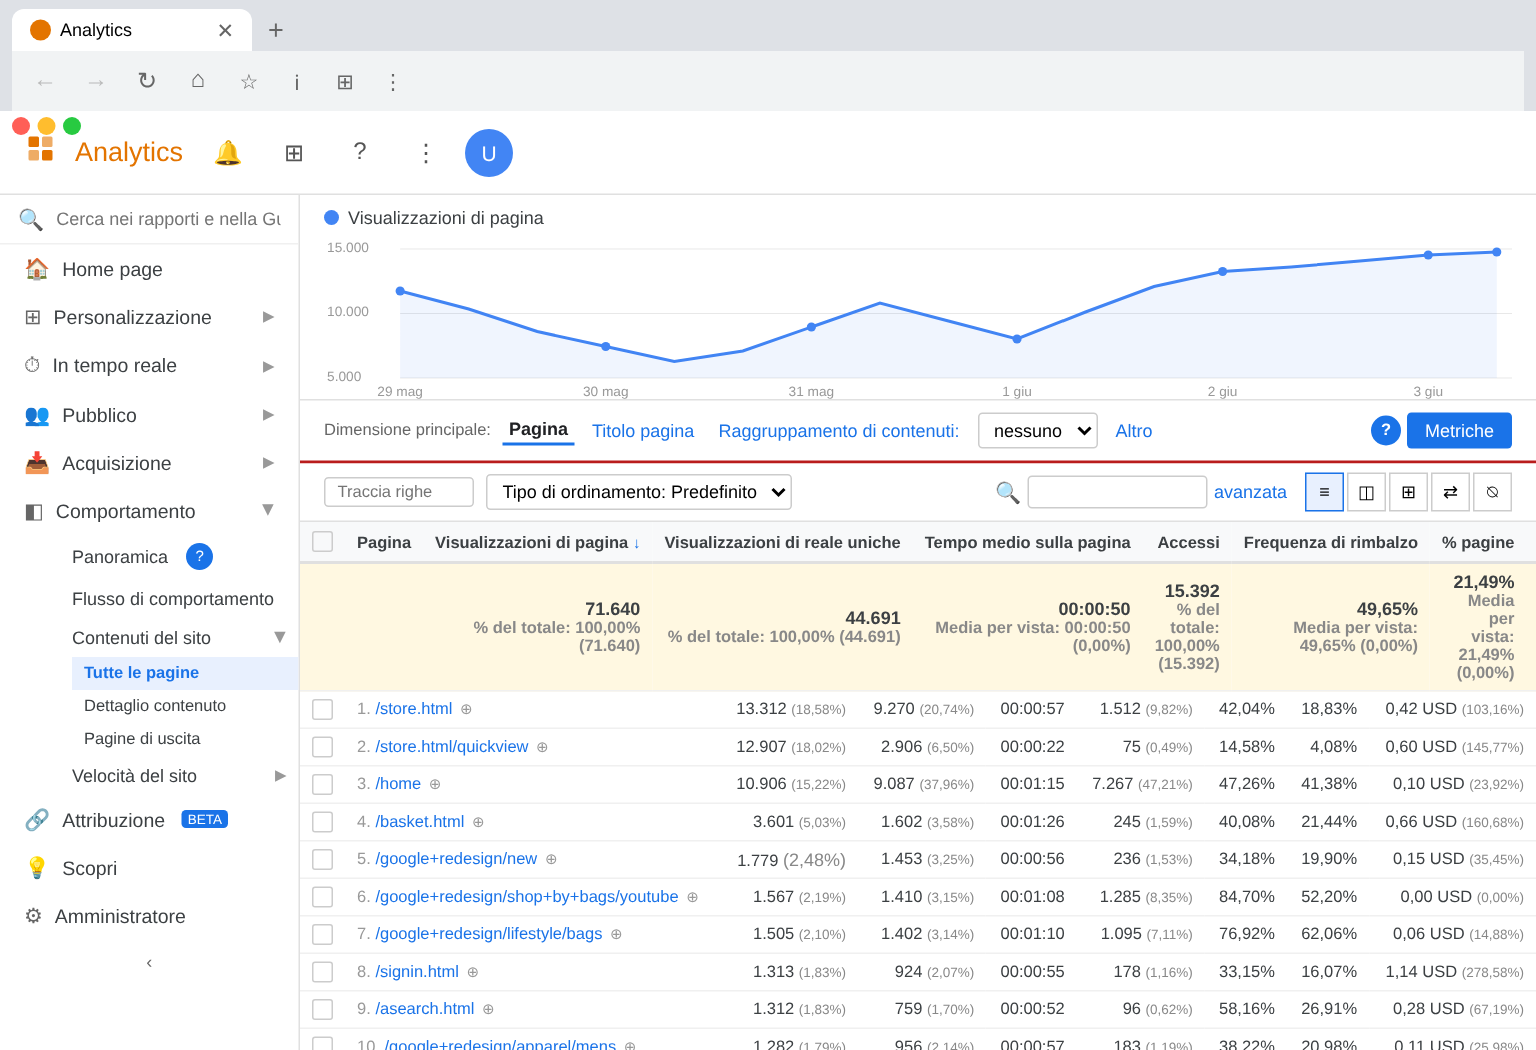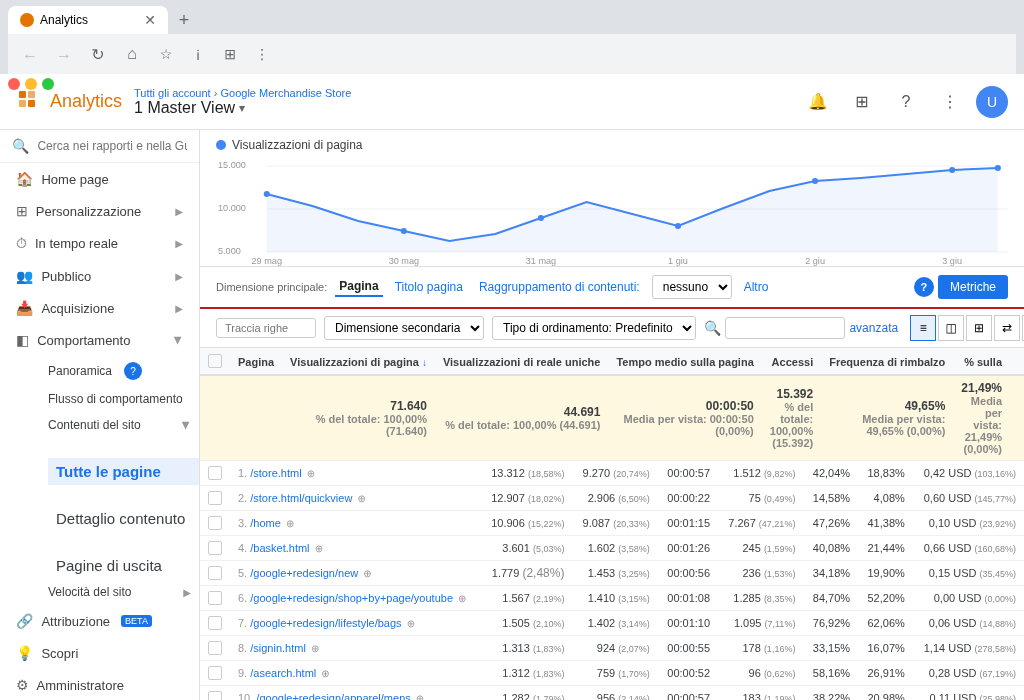--- a/index.html
+++ b/index.html
@@ -45,21 +45,21 @@
     .sidebar-item { display: flex; align-items: center; gap: 8px; padding: 8px 16px; cursor: pointer; color: #3c4043; font-size: 13px; }
     .sidebar-item .item-icon { font-size: 14px; color: #666; }
     .sidebar-item.active { color: #1a73e8; background: #e8f0fe; }
     .sidebar-section-label { font-size: 10px; font-weight: 700; color: #999; padding: 8px 16px 4px; letter-spacing: 0.8px; text-transform: uppercase; }
     .sidebar-item.expanded .arrow { transform: rotate(90deg); }
     .sidebar-item .arrow { font-size: 10px; color: #999; margin-left: auto; transition: transform 0.2s; }
     .sidebar-sub { padding-left: 32px; }
     .sidebar-sub .sidebar-item { font-size: 12px; padding: 6px 8px 6px 16px; }
     .sidebar-sub .sidebar-item.active { background: #e8f0fe; color: #1a73e8; font-weight: 600; }
     .sidebar-sub-sub { padding-left: 16px; }
-    .sidebar-sub-sub .sidebar-item { font-size: 15px; padding: 5px 8px; margin-top: 20px; }
+    .sidebar-sub-sub .sidebar-item { font-size: 11px; padding: 5px 8px; }
     .dimensioni-badge { background: #1a73e8; color: #fff; border-radius: 50%; width: 18px; height: 18px; display: flex; align-items: center; justify-content: center; font-size: 10px; margin-left: 4px; }
 
     
     .main { flex: 1; overflow-y: auto; background: #fff; }
     .chart-area { padding: 8px 16px 0; border-bottom: 1px solid #e0e0e0; }
     .chart-legend { display: flex; align-items: center; gap: 6px; font-size: 12px; color: #3c4043; margin-bottom: 4px; }
     .chart-dot { width: 10px; height: 10px; border-radius: 50%; background: #4285f4; }
     .chart-svg-wrap { width: 100%; height: 110px; }
 
     
@@ -141,31 +141,20 @@
     </div>
     <div class="app-logo">
       <svg width="22" height="22" viewBox="0 0 22 22">
           <rect x="3" y="3" width="7" height="7" fill="#e37400" rx="1"></rect>
           <rect x="12" y="3" width="7" height="7" fill="#e37400" rx="1" opacity="0.6"></rect>
           <rect x="3" y="12" width="7" height="7" fill="#e37400" rx="1" opacity="0.6"></rect>
           <rect x="12" y="12" width="7" height="7" fill="#e37400" rx="1"></rect>
         </svg>
     </div>
     <span class="app-brand">Analytics</span>
-    <div class="header-context">
-      <div class="header-breadcrumb">
-        <a>Tutti gli account</a>
-        <span> › </span>
-        <a>Google Merchandise Store</a>
-      </div>
-      <div class="header-view">
-        <span>1 Master View</span>
-        <span class="arrow">▾</span>
-      </div>
-    </div>
     <div class="header-actions">
       <button class="header-action-btn">🔔</button>
       <button class="header-action-btn">⊞</button>
       <button class="header-action-btn">?</button>
       <button class="header-action-btn">⋮</button>
       <div class="avatar">U</div>
     </div>
   </div>
 
   <div class="content">
@@ -305,23 +294,20 @@
         <a class="dim-link">Altro</a>
         <div class="search-box-wrap">
           <div class="help-bubble">?</div>
           <button class="metriche-btn">Metriche</button>
         </div>
       </div>
 
       <div class="second-row-controls">
         <input class="cerca-righe" type="text" placeholder="Traccia righe" style="">
         <select class="select-dropdown">
-          <option>Dimensione secondaria</option>
-        </select>
-        <select class="select-dropdown">
           <option>Tipo di ordinamento: Predefinito</option>
         </select>
         <div class="search-box-wrap">
           <span style="font-size:14px;color:#999;">🔍</span>
           <input class="table-search" type="text" style="">
           <a class="adv-link">avanzata</a>
         </div>
         <div class="view-icons">
           <div class="view-icon active">≡</div>
           <div class="view-icon">◫</div>
@@ -350,21 +336,21 @@
             <th class="num">
               <span>Tempo medio sulla pagina</span>
             </th>
             <th class="num">
               <span>Accessi</span>
             </th>
             <th class="num">
               <span>Frequenza di rimbalzo</span>
             </th>
             <th class="num">
-              <span>% sulla</span>
+              <span>% pagine</span>
             </th>
             <th class="num">
               
             </th>
           </tr>
         </thead>
         <tbody>
 
           <tr class="total-row">
             <td class="checkbox-cell"></td>
@@ -441,21 +427,21 @@
               <tr>
       <td class="checkbox-cell">
                   <div class="cb"></div>
                 </td>
       <td>
         <span class="row-num">3.</span>
         <a class="page-link"> /home</a>
         <span class="ext-icon">⊕</span>
       </td>
       <td class="num">10.906 <span style="color:#888;font-size:9px">(15,22%)</span></td>
-      <td class="num">9.087 <span style="color:#888;font-size:9px">(20,33%)</span></td>
+      <td class="num">9.087 <span style="color:#888;font-size:9px">(37,96%)</span></td>
       <td class="num">00:01:15</td>
       <td class="num">7.267 <span style="color:#888;font-size:9px">(47,21%)</span></td>
       <td class="num">47,26%</td>
       <td class="num">41,38%</td>
       <td class="num">0,10 USD <span style="color:#888;font-size:9px">(23,92%)</span></td>
     </tr>
               <tr>
       <td class="checkbox-cell">
                   <div class="cb"></div>
                 </td>
@@ -488,21 +474,21 @@
       <td class="num">34,18%</td>
       <td class="num">19,90%</td>
       <td class="num">0,15 USD <span style="color:#888;font-size:9px">(35,45%)</span></td>
     </tr>
               <tr>
       <td class="checkbox-cell">
                   <div class="cb"></div>
                 </td>
       <td>
         <span class="row-num">6.</span>
-        <a class="page-link"> /google+redesign/shop+by+page/youtube</a>
+        <a class="page-link"> /google+redesign/shop+by+bags/youtube</a>
         <span class="ext-icon">⊕</span>
       </td>
       <td class="num">1.567 <span style="color:#888;font-size:9px">(2,19%)</span></td>
       <td class="num">1.410 <span style="color:#888;font-size:9px">(3,15%)</span></td>
       <td class="num">00:01:08</td>
       <td class="num">1.285 <span style="color:#888;font-size:9px">(8,35%)</span></td>
       <td class="num">84,70%</td>
       <td class="num">52,20%</td>
       <td class="num">0,00 USD <span style="color:#888;font-size:9px">(0,00%)</span></td>
     </tr>

